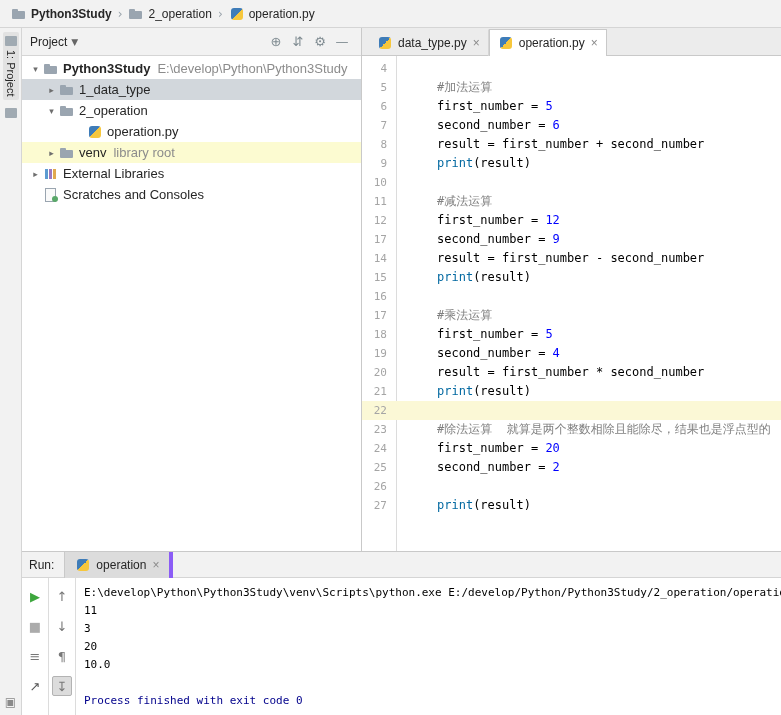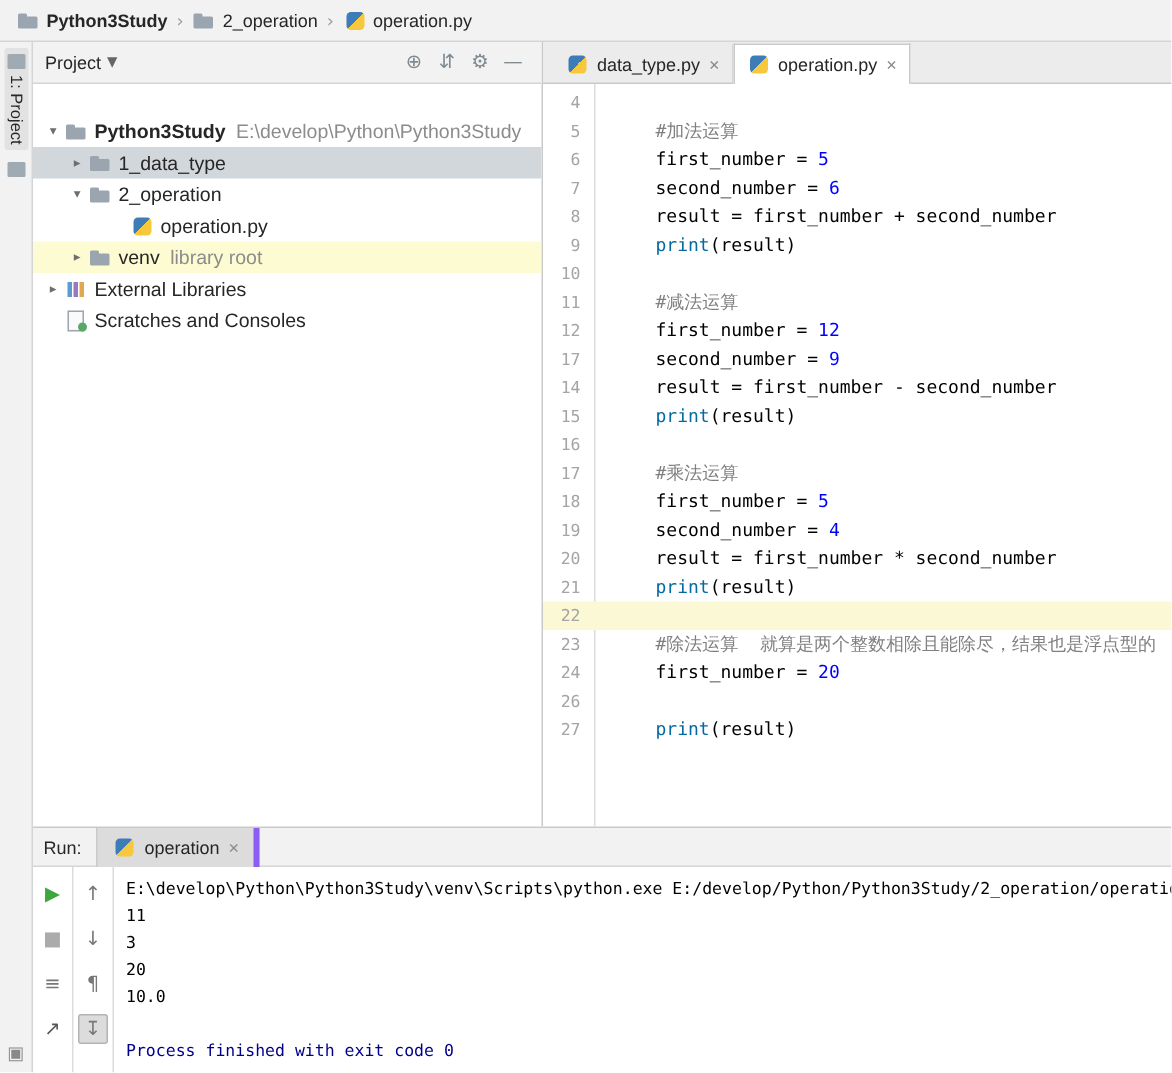--- a/index.html
+++ b/index.html
@@ -23,21 +23,21 @@
   .vtab-text { writing-mode:vertical-rl; text-orientation:mixed; font-size:11px; color:#262626; }
   .icon-mini { width:12px; height:10px; background:#A0AAB2; border-radius:1px; }
   .strip-bottom { margin-top:auto; margin-bottom:6px; color:#8A8A8A; font-size:12px;
     font-family:"DejaVu Sans", sans-serif; }
 
   .right-col { flex:1; display:flex; flex-direction:column; min-width:0; }
   .upper-row { flex:1; display:flex; min-height:0; }
 
   
   .project-panel { width:340px; flex:none; background:#fff; border-right:1px solid #C9C9C9;
-    display:flex; flex-direction:column; min-height:0;gap:19px; }
+    display:flex; flex-direction:column; min-height:0; }
   .panel-header { height:28px; flex:none; background:#F2F2F2; border-bottom:1px solid #D5D5D5;
     display:flex; align-items:center; padding:0 8px; font-size:12px; }
   .panel-chevron { color:#666; font-size:9px; margin-left:4px; font-family:"DejaVu Sans", sans-serif; }
   .panel-spacer { flex:1; }
   .hdr-icon { color:#7F8B91; font-size:13px; width:22px; text-align:center;
     font-family:"DejaVu Sans", sans-serif; }
   .tree { flex:1; overflow:hidden; padding-top:2px; font-size:13px; }
   .tree-row { height:21px; display:flex; align-items:center; white-space:nowrap; }
   .tree-row.selected { background:#D2D7DC; }
   .tree-row.highlighted { background:#FCFBD1; }
@@ -286,20 +286,24 @@
                   <span class="gutter-cell">22</span>
                   <span class="code-cell">&nbsp;</span>
                 </div>
                 <div class="code-row">
                   <span class="gutter-cell">23</span>
                   <span class="code-cell"><span class="tk-comment">#除法运算  就算是两个整数相除且能除尽，结果也是浮点型的</span></span>
                 </div>
                 <div class="code-row">
                   <span class="gutter-cell">24</span>
                   <span class="code-cell"><span class="tk-plain">first_number = </span><span class="tk-number">20</span></span>
+                </div>
+                <div class="code-row">
+                  <span class="gutter-cell">25</span>
+                  <span class="code-cell"><span class="tk-plain">second_number = </span><span class="tk-number">2</span></span>
                 </div>
                 <div class="code-row">
                   <span class="gutter-cell">26</span>
                 </div>
                 <div class="code-row">
                   <span class="gutter-cell">27</span>
                   <span class="code-cell"><span class="tk-builtin">print</span><span class="tk-plain">(result)</span></span>
                 </div>
               </div>
           </div>

